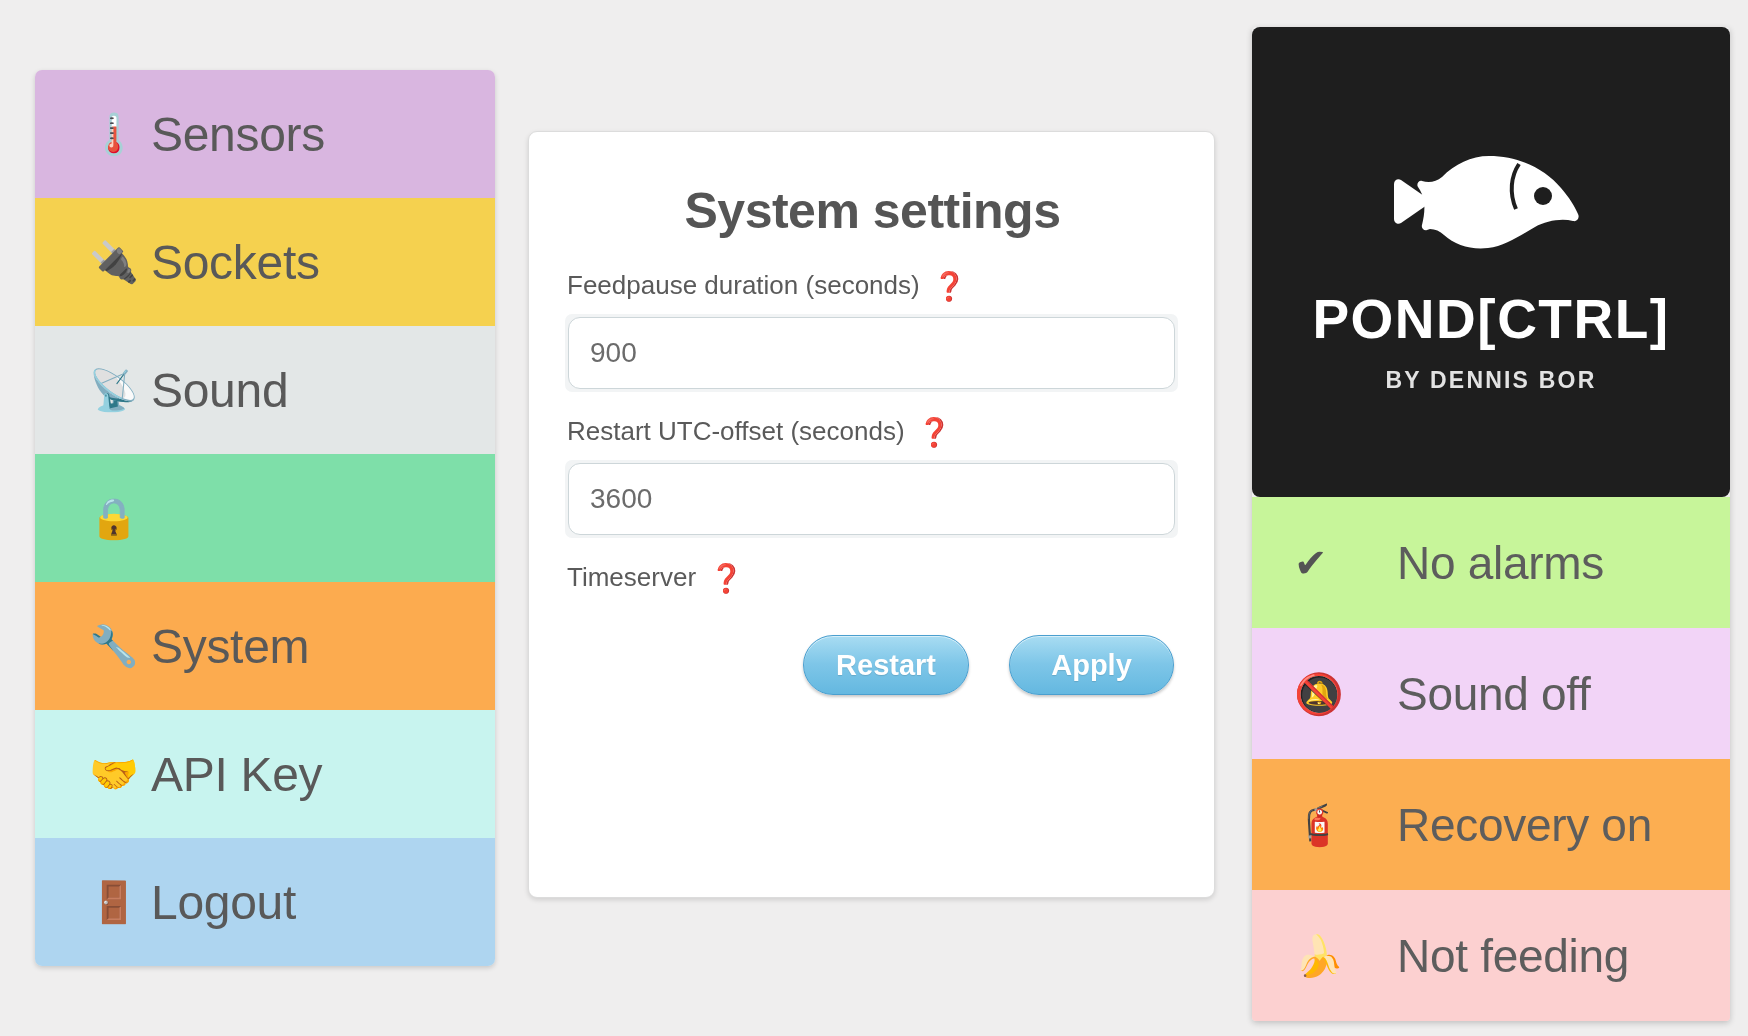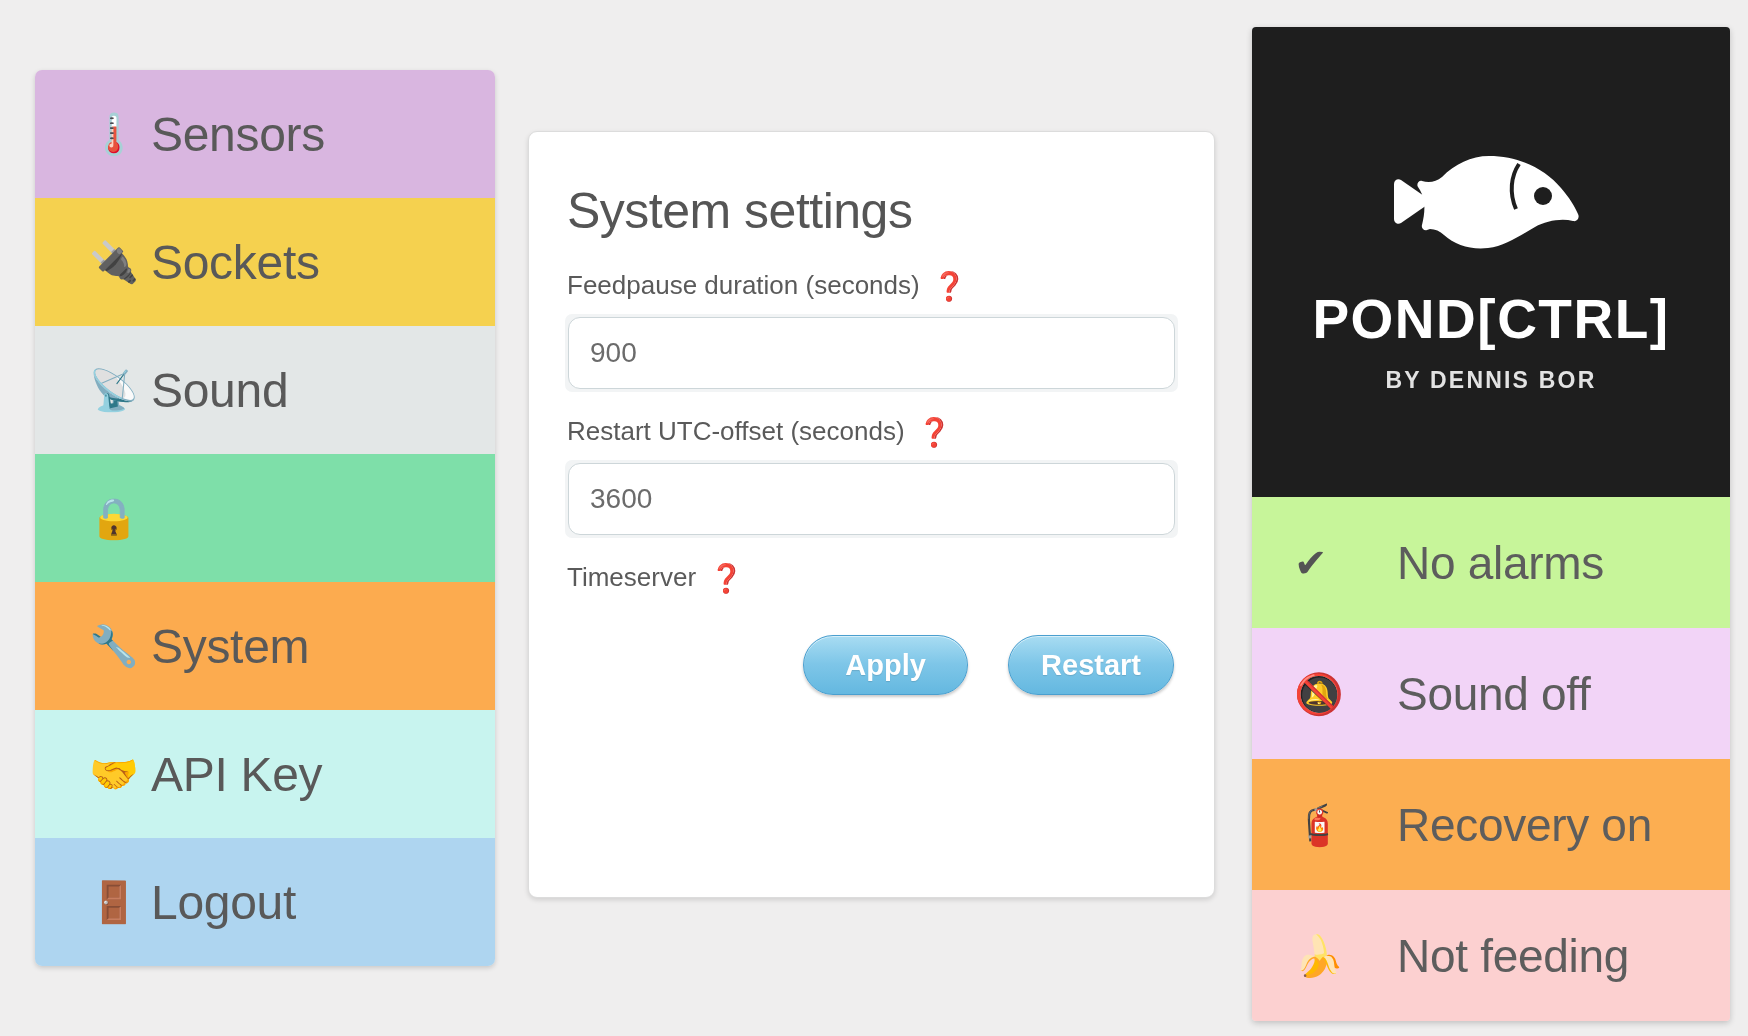--- a/index.html
+++ b/index.html
@@ -63,24 +63,25 @@
     width: 687px;
     height: 767px;
     background: #ffffff;
     border: 1px solid #dcdcdc;
     border-radius: 9px;
     box-shadow: 0 2px 5px rgba(0,0,0,0.13);
     padding: 36px 36px 0 36px;
   }
   .card-title {
     font-size: 50px;
-    font-weight: normal;
+    font-weight: bold;
     color: #555555;
     margin: 14px 0 30px 2px;
     letter-spacing: -0.5px;
+    text-align: center;
   }
   .field-group { margin-bottom: 24px; }
   .field-label {
     font-size: 26px;
     color: #5a5a5a;
     margin-bottom: 13px;
     margin-left: 2px;
     display: flex;
     align-items: flex-end;
     gap: 13px;
@@ -147,20 +148,21 @@
     box-shadow: 0 2px 6px rgba(0,0,0,0.2);
   }
   .brand {
     background: #1e1e1e;
     height: 470px;
     display: flex;
     flex-direction: column;
     align-items: center;
     justify-content: center;
     padding-top: 10px;
+    border-radius: 8px;
   }
   .brand-fish { margin-bottom: 30px; }
   .brand-name {
     color: #ffffff;
     font-size: 55px;
     font-weight: bold;
     letter-spacing: 1.5px;
     line-height: 1;
     margin-bottom: 22px;
   }
@@ -264,22 +266,22 @@
     </div>
 
     <div class="field-group">
       <div class="field-label">
         <span>Timeserver</span>
         <span class="help-icon">❓</span>
       </div>
     </div>
 
     <div class="button-row">
+      <button class="btn">Restart</button>
       <button class="btn">Apply</button>
-      <button class="btn">Restart</button>
     </div>
 
   </section>
 
   <aside class="right-panel">
 
     <div class="brand">
       <div class="brand-fish">
         <svg width="196" height="116" viewBox="0 0 196 116" xmlns="http://www.w3.org/2000/svg">
           <path fill="#ffffff" d="M96 14c30 0 56 13 72 32 8 9 14 19 17 26 2 4-1 8-5 7-12-3-27 0-38 6-16 9-30 19-47 21-17 2-33-3-44-13-4-4-9-6-14-6l-3 1c-3 1-6-2-5-5 2-8 3-16 2-23-1-6-3-11-6-15-2-3 1-7 4-6 7 2 14 1 20-4C62 22 78 14 96 14z"></path>

